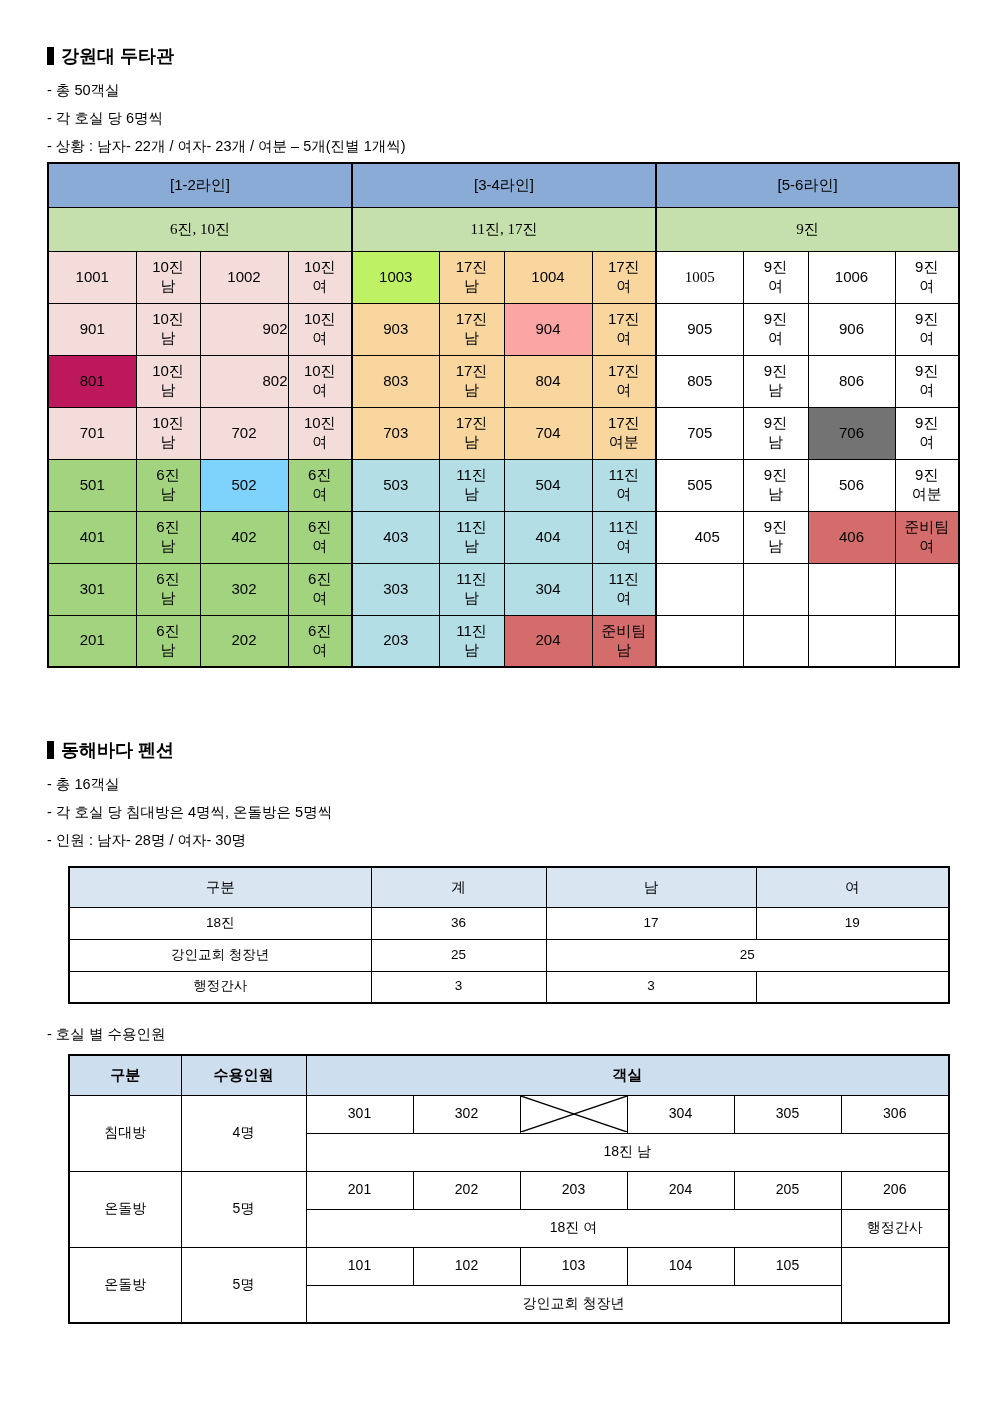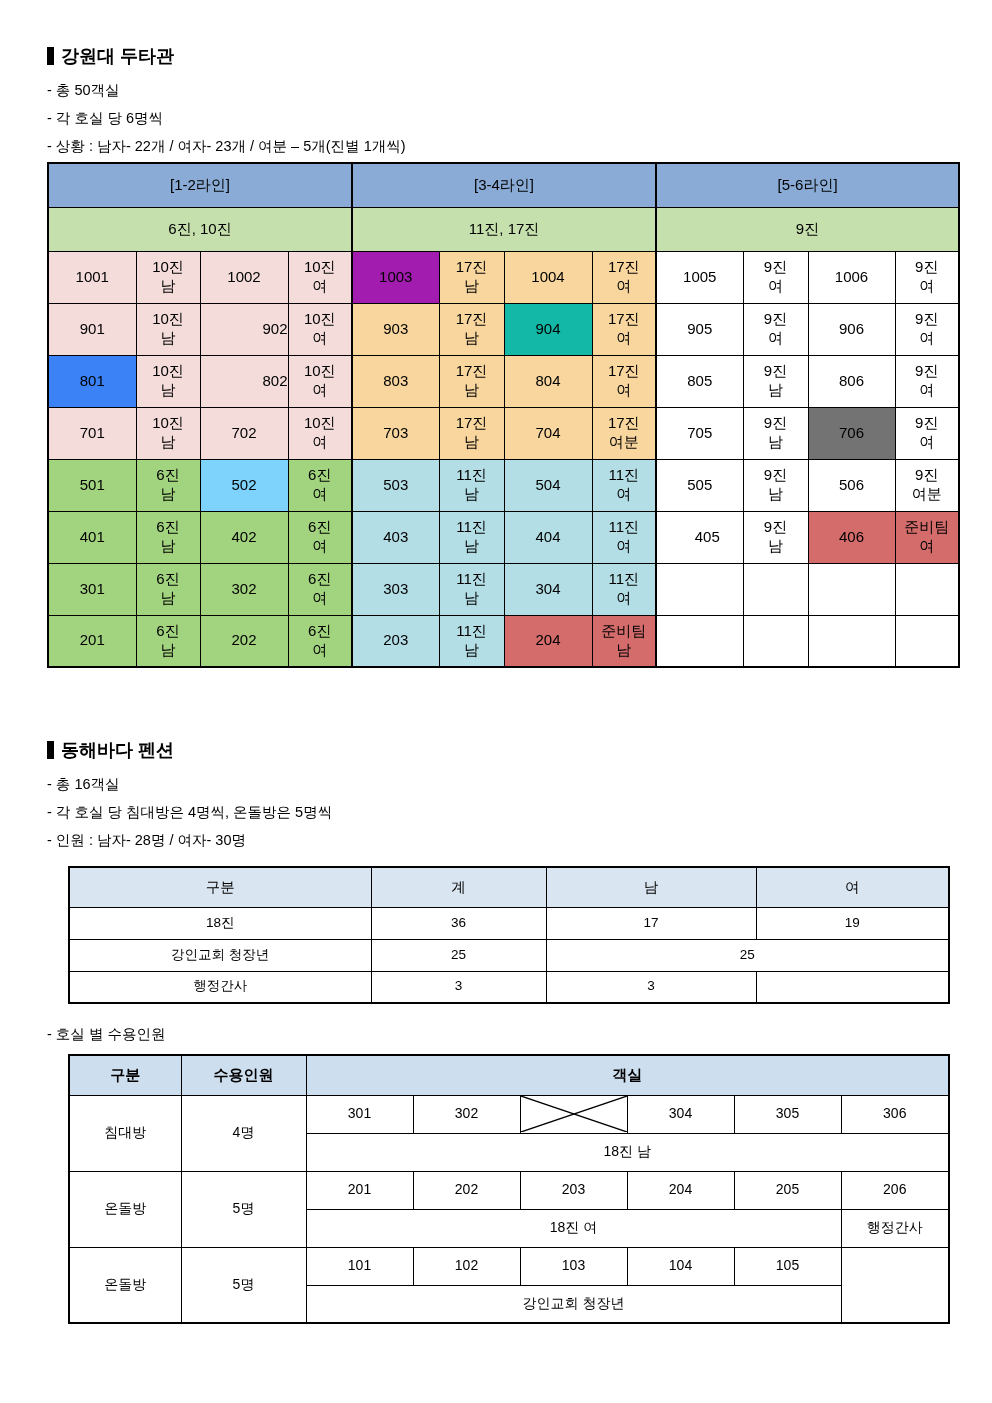--- a/index.html
+++ b/index.html
@@ -15,21 +15,21 @@
   .bullets { margin-top: 8px; }
   .bullets div { font-size: 14.5px; line-height: 28px; white-space: pre; }
 
   table { border-collapse: collapse; table-layout: fixed; }
   td { border: 1px solid #000; text-align: center; vertical-align: middle; line-height: 1.25; overflow: hidden; }
 
   
   #t1 { width: 911px; margin-top: 2px; border: 2px solid #000; }
   #t1 td { font-size: 15px; }
   #t1 tr.hrow  { height: 44px; }
-  #t1 tr.throw { height: 44px; }
+  #t1 tr.throw { height: 44px; font-family: Liberation Serif, serif; }
   #t1 tr.drow  { height: 52px; }
   #t1 td.gsep  { border-left: 2px solid #000; }
 
   
   .sec2 { margin-top: 70px; }
 
   
   #t2 { width: 880px; margin: 12px 0 0 21px; border: 2px solid #000; }
   #t2 td { font-size: 13.5px; }
   #t2 tr.hrow { height: 40px; }
@@ -86,45 +86,45 @@
           <tr class="throw">
             <td colspan="4" style="background: rgb(197, 224, 172);">6진, 10진</td>
             <td colspan="4" class="gsep" style="background: rgb(197, 224, 172);">11진, 17진</td>
             <td colspan="4" class="gsep" style="background: rgb(197, 224, 172);">9진</td>
           </tr>
           <tr class="drow">
             <td style="background: rgb(244, 220, 219);">1001</td>
             <td style="background: rgb(244, 220, 219);">10진<br>남</td>
             <td style="background: rgb(244, 220, 219);">1002</td>
             <td style="background: rgb(244, 220, 219);">10진<br>여</td>
-            <td class="gsep" style="background: #a21caf; margin-top: 22px;">1003</td>
+            <td class="gsep" style="background: #bef264; margin-top: 22px;">1003</td>
             <td style="background: rgb(248, 214, 158);">17진<br>남</td>
             <td style="background: rgb(248, 214, 158);">1004</td>
             <td style="background: rgb(248, 214, 158);">17진<br>여</td>
-            <td class="gsep" style="background: rgb(255, 255, 255);">1005</td>
+            <td class="gsep" style="background: rgb(255, 255, 255); font-family: Liberation Serif, serif;">1005</td>
             <td style="background: rgb(255, 255, 255);">9진<br>여</td>
             <td style="background: rgb(255, 255, 255);">1006</td>
             <td style="background: rgb(255, 255, 255);">9진<br>여</td>
           </tr>
           <tr class="drow">
             <td style="background: rgb(244, 220, 219);">901</td>
             <td style="background: rgb(244, 220, 219);">10진<br>남</td>
             <td style="background: rgb(244, 220, 219); text-align: right;">902</td>
             <td style="background: rgb(244, 220, 219);">10진<br>여</td>
             <td class="gsep" style="background: rgb(248, 214, 158);">903</td>
             <td style="background: rgb(248, 214, 158);">17진<br>남</td>
-            <td style="background: #14b8a6; margin-left: 26px;">904</td>
+            <td style="background: #fca5a5; margin-left: 26px;">904</td>
             <td style="background: rgb(248, 214, 158);">17진<br>여</td>
             <td class="gsep" style="background: rgb(255, 255, 255);">905</td>
             <td style="background: rgb(255, 255, 255);">9진<br>여</td>
             <td style="background: rgb(255, 255, 255);">906</td>
             <td style="background: rgb(255, 255, 255);">9진<br>여</td>
           </tr>
           <tr class="drow">
-            <td style="background: #3b82f6; margin-top: 40px;">801</td>
+            <td style="background: #be185d; margin-top: 40px;">801</td>
             <td style="background: rgb(244, 220, 219);">10진<br>남</td>
             <td style="background: rgb(244, 220, 219); text-align: right;">802</td>
             <td style="background: rgb(244, 220, 219);">10진<br>여</td>
             <td class="gsep" style="background: rgb(248, 214, 158);">803</td>
             <td style="background: rgb(248, 214, 158);">17진<br>남</td>
             <td style="background: rgb(248, 214, 158);">804</td>
             <td style="background: rgb(248, 214, 158);">17진<br>여</td>
             <td class="gsep" style="background: rgb(255, 255, 255);">805</td>
             <td style="background: rgb(255, 255, 255);">9진<br>남</td>
             <td style="background: rgb(255, 255, 255);">806</td>

